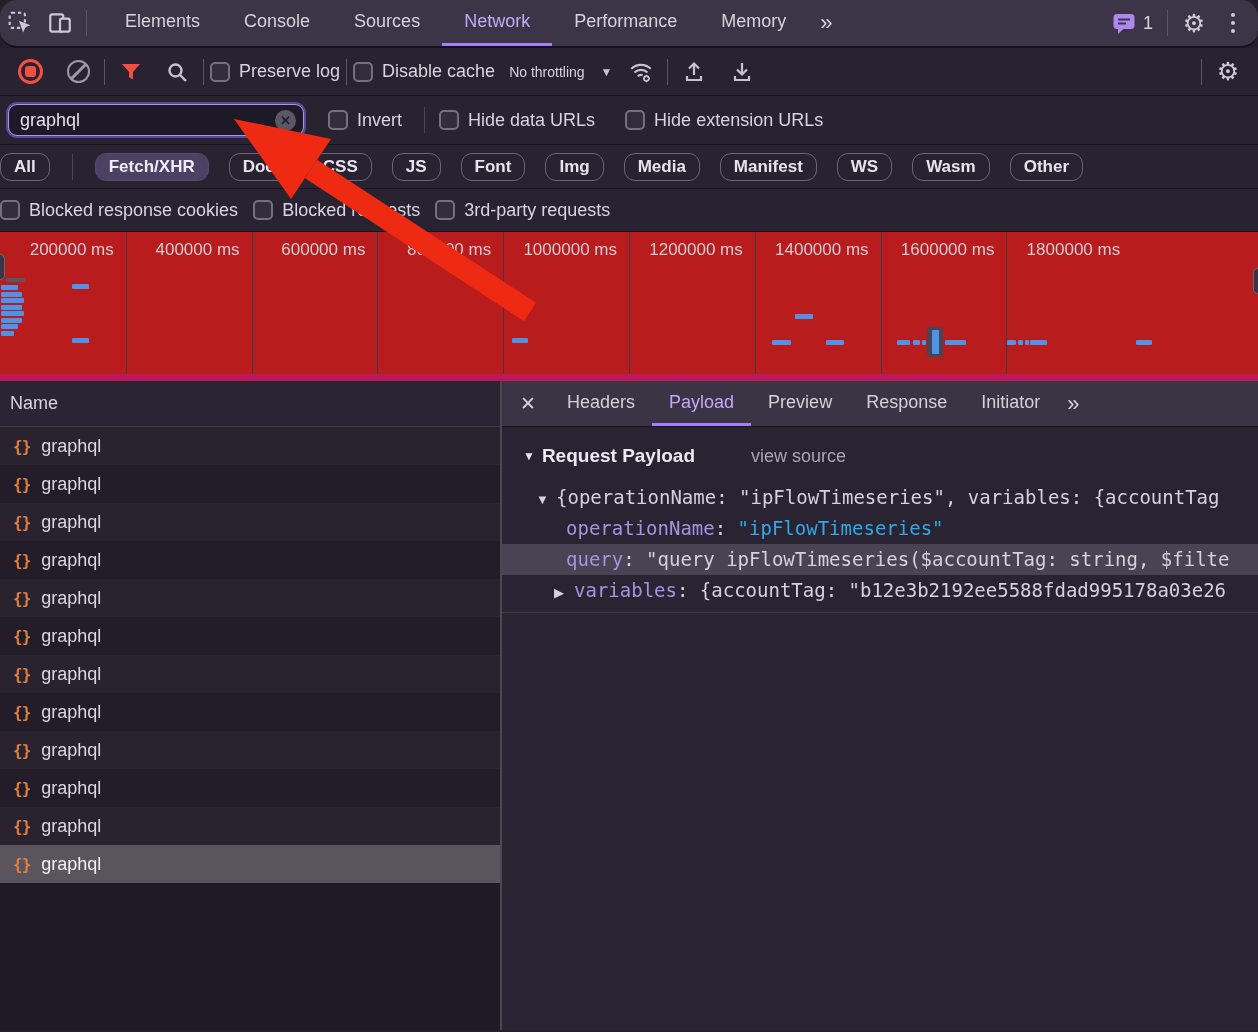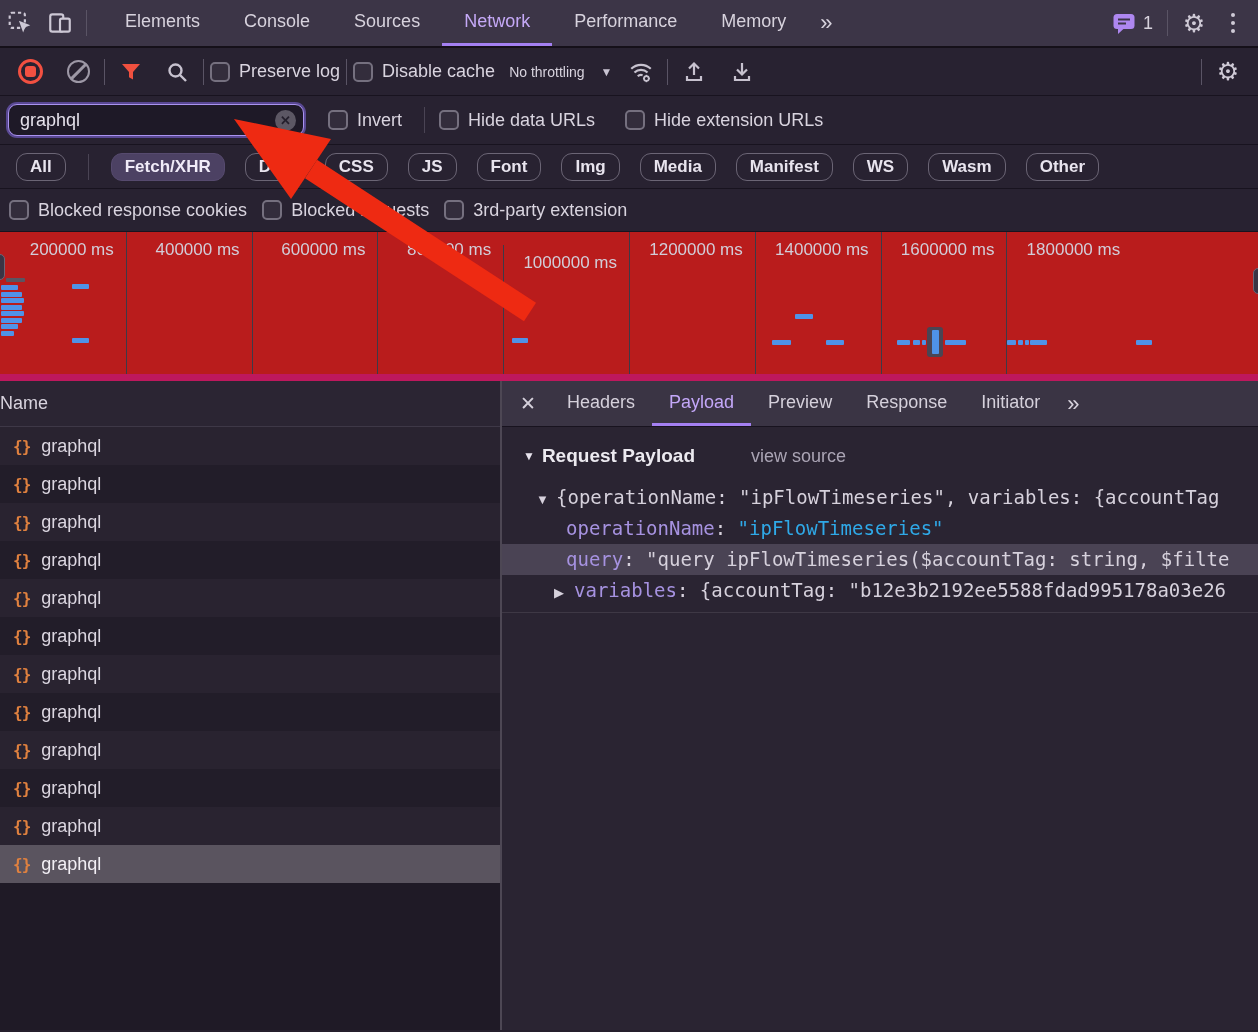--- a/index.html
+++ b/index.html
@@ -1,21 +1,21 @@
 <!DOCTYPE html>
 <html><head>
 <meta charset="utf-8">
 <style>
   * { box-sizing: border-box; margin: 0; padding: 0; }
   html,body { background:#18131f; }
   body { font-family:"Liberation Sans", sans-serif; }
   .devtools { position:relative; width:1258px; height:1032px; background:#251f2c; overflow:hidden; color:#d9d4df; }
 
   
-  .top-bar { display:flex; align-items:stretch; height:48px; background:#3c3547; border-bottom:2px solid #151019; }
+  .top-bar { display:flex; align-items:stretch; height:48px; background:#3c3547; border-bottom:2px solid #151019;border-radius:17px; }
   .icon-btn { display:flex; align-items:center; justify-content:center; width:40px; height:100%; cursor:pointer; }
   .vdiv { width:1px; height:26px; background:#5a5465; align-self:center; margin:0 6px; }
   .main-tabs { display:flex; height:100%; margin-left:10px; }
   .main-tab { display:flex; align-items:center; padding:0 22px; font-size:18px; color:#d7d2dd; cursor:pointer; border-bottom:3px solid transparent; }
   .main-tab.active { color:#c5a9f7; border-bottom-color:#a480f2; }
   .chev { font-size:22px; color:#d7d2dd; letter-spacing:-3px; padding:0 12px; display:flex; align-items:center; cursor:pointer; }
   .top-right { margin-left:auto; display:flex; align-items:center; padding-right:6px; }
   .bubble-wrap { display:flex; align-items:center; gap:7px; padding:0 8px; cursor:pointer; }
   .bubble-count { font-size:18px; color:#d7d2dd; }
   .kebab { display:flex; flex-direction:column; gap:4px; align-items:center; justify-content:center; width:38px; height:100%; cursor:pointer; }
@@ -38,42 +38,42 @@
 
   
   .filter-row { display:flex; align-items:center; height:49px; background:#282231; border-bottom:1px solid #18131f; padding:0 8px; }
   .filter-input { position:relative; width:296px; height:32px; background:#1e1927; border:1px solid #aa93ef; border-radius:9px; box-shadow:0 0 0 1px #1e1927 inset, 0 0 0 2px rgba(130,104,228,.55); display:flex; align-items:center; }
   .filter-input .txt { font-size:18px; color:#e6e2ec; padding-left:11px; flex:1; }
   .clear-btn { width:21px; height:21px; border-radius:50%; background:#5c5764; color:#241f2c; font-size:13px; font-weight:bold; display:flex; align-items:center; justify-content:center; margin-right:7px; cursor:pointer; }
   .filter-row .cb-group { margin-left:24px; }
   .filter-row .vdiv { margin:0 14px 0 22px; background:#4a4454; }
 
   
-  .chips-row { display:flex; align-items:center; height:44px; background:#282231; border-bottom:1px solid #18131f; padding:0 16px; gap:20px; }
+  .chips-row { display:flex; align-items:center; height:44px; background:#282231; border-bottom:1px solid #18131f; padding:0 0; gap:20px; }
   .chip { padding:3px 13px; border:1.5px solid #6b6575; border-radius:11px; font-size:17px; font-weight:600; color:#e8e4ee; white-space:nowrap; cursor:pointer; }
   .chip.selected { background:#4c4163; border-color:#564a6e; color:#f0ebf8; }
   .chips-row .vdiv { margin:0 2px; background:#4a4454; }
 
   
-  .blocked-row { display:flex; align-items:center; height:43px; background:#282231; border-bottom:1px solid #18131f; padding:0 9px; gap:15px; }
+  .blocked-row { display:flex; align-items:center; height:43px; background:#282231; border-bottom:1px solid #18131f; padding:0 0; gap:15px; }
 
   
   .overview { position:relative; height:149px; background:#b91c1c; border-bottom:7px solid #be185d; overflow:hidden; }
   .ov-cell { position:absolute; top:0; bottom:0; }
   .ov-cell.lined { border-left:1px solid #3e3947; }
   .ov-label { position:absolute; top:8px; right:12px; font-size:17px; color:#d2cdd8; white-space:nowrap; }
   .ov-bar { position:absolute; border-radius:1px; background:#4f92e8; }
   .ov-bar.gray { background:#5a5562; }
   .ov-bar.plate { background:#4a4553; border-radius:3px; }
   .ov-grip { position:absolute; width:10px; height:26px; top:22px; background:#3a3444; border:1.5px solid #6b6577; border-radius:5px; }
 
   
   .split { display:flex; height:649px; }
   .left-panel { width:502px; flex:none; background:#1f1a26; border-right:2px solid #4d4754; display:flex; flex-direction:column; }
-  .name-header { height:46px; background:#2b2533; border-bottom:1px solid #3e3847; display:flex; align-items:center; font-size:18px; color:#d8d3de; flex:none; }
+  .name-header { height:46px; background:#2b2533; border-bottom:1px solid #3e3847; display:flex; align-items:center; padding-left:10px; font-size:18px; color:#d8d3de; flex:none; }
   .req-row { height:38px; display:flex; align-items:center; padding-left:13px; gap:11px; font-size:18px; color:#dcd7e1; cursor:pointer; }
   .req-row:nth-child(odd) { background:#292330; }
   .req-row:nth-child(even) { background:#221d29; }
   .req-row.selected { background:#5a545f; color:#f2eff5; }
   .req-icon { font-family:"DejaVu Sans Mono", monospace; font-size:16px; font-weight:bold; color:#e0813f; letter-spacing:-1px; }
 
   .right-panel { flex:1; background:#2a2432; display:flex; flex-direction:column; overflow:hidden; }
   .detail-tabs { height:46px; background:#3a3444; border-bottom:1px solid #18131f; display:flex; align-items:stretch; padding:0 4px; flex:none; }
   .close-x { width:44px; display:flex; align-items:center; justify-content:center; font-size:19px; color:#d5d0db; cursor:pointer; }
   .d-tab { display:flex; align-items:center; padding:0 17px; font-size:18px; color:#d5d0db; cursor:pointer; border-bottom:3px solid transparent; }
@@ -257,38 +257,38 @@
       <div class="cb-group">
         <span class="cbx"></span>
         <span class="cb-label">Blocked response cookies</span>
       </div>
       <div class="cb-group">
         <span class="cbx"></span>
         <span class="cb-label">Blocked requests</span>
       </div>
       <div class="cb-group">
         <span class="cbx"></span>
-        <span class="cb-label">3rd-party extension</span>
+        <span class="cb-label">3rd-party requests</span>
       </div>
     </div>
 
   <div class="overview" id="overview">
       <div class="ov-cell" style="left: 0px; width: 125.8px;">
         <div class="ov-label">200000 ms</div>
       </div>
       <div class="ov-cell lined" style="left: 125.8px; width: 125.8px;">
         <div class="ov-label">400000 ms</div>
       </div>
       <div class="ov-cell lined" style="left: 251.6px; width: 125.8px;">
         <div class="ov-label">600000 ms</div>
       </div>
       <div class="ov-cell lined" style="left: 377.4px; width: 125.8px;">
         <div class="ov-label">800000 ms</div>
       </div>
-      <div class="ov-cell lined" style="left: 503.2px; width: 125.8px; margin-top: 13px;">
+      <div class="ov-cell lined" style="left: 503.2px; width: 125.8px;">
         <div class="ov-label">1000000 ms</div>
       </div>
       <div class="ov-cell lined" style="left: 629px; width: 125.8px;">
         <div class="ov-label">1200000 ms</div>
       </div>
       <div class="ov-cell lined" style="left: 754.8px; width: 125.8px;">
         <div class="ov-label">1400000 ms</div>
       </div>
       <div class="ov-cell lined" style="left: 880.6px; width: 125.8px;">
         <div class="ov-label">1600000 ms</div>

